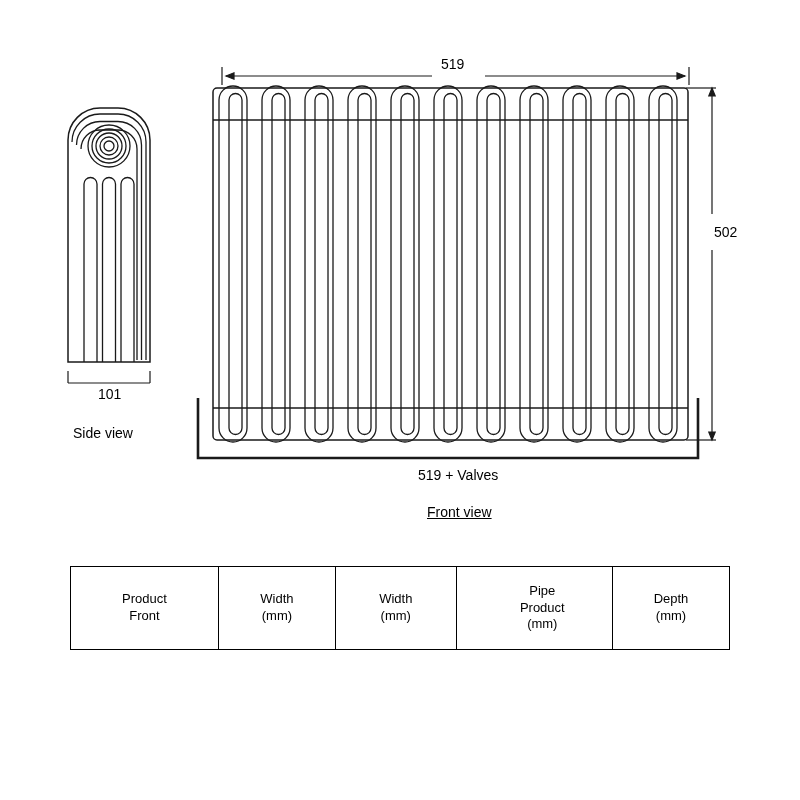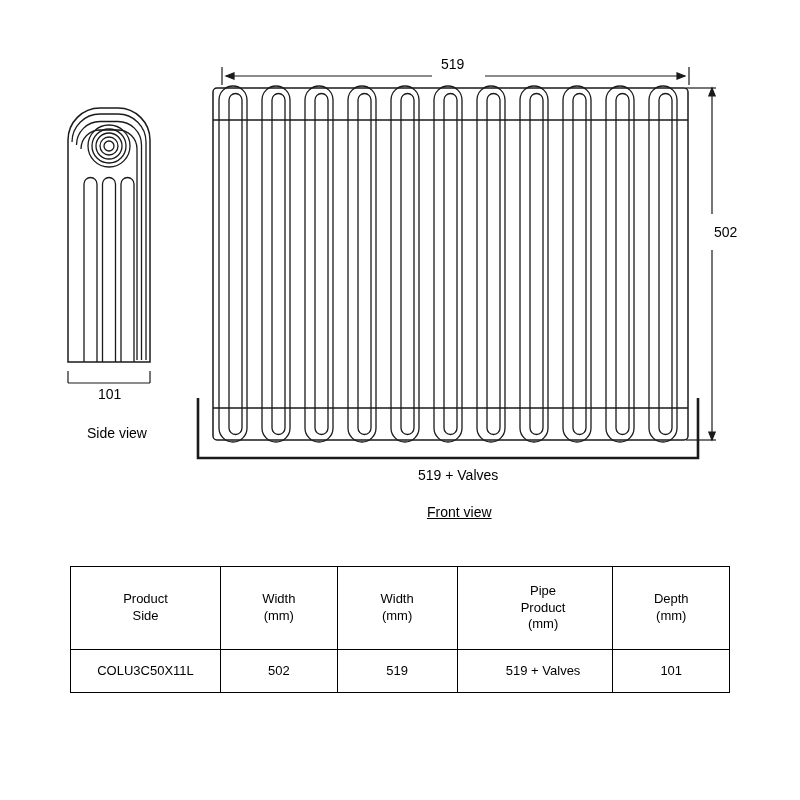--- a/index.html
+++ b/index.html
@@ -34,21 +34,21 @@
     position: absolute;
     font-size: 14px;
     color: #000;
     white-space: nowrap;
   }
 
   
   .lbl-width-top   { left: 441px; top: 56px; }
   .lbl-height-right{ left: 714px; top: 224px; }
   .lbl-side-depth  { left: 98px;  top: 386px; }
-  .lbl-side-view   { left: 87px;  top: 425px; }
+  .lbl-side-view   { left: 73px;  top: 425px; }
   .lbl-pipe-centres{ left: 418px; top: 467px; }
   .lbl-front-view  { left: 427px; top: 504px; text-decoration: underline; }
 
   
   .spec-table {
     position: absolute;
     left: 70px;
     top: 566px;
     width: 660px;
     border-collapse: collapse;
@@ -183,43 +183,36 @@
   <div class="lbl lbl-side-depth">101</div>
   <div class="lbl lbl-side-view">Side view</div>
   <div class="lbl lbl-pipe-centres">519 + Valves</div>
   <div class="lbl lbl-front-view">Front view</div>
 
   <table class="spec-table">
     <tbody>
       <tr class="head">
         <td class="c0 cell-lines">
           <span>Product</span>
-          <span>Side</span>
+          <span>Front</span>
         </td>
         <td class="c1 cell-lines">
           <span>Width</span>
           <span>(mm)</span>
         </td>
         <td class="c2 cell-lines">
           <span>Width</span>
           <span>(mm)</span>
         </td>
         <td class="c3 cell-lines">
           <span>Pipe</span>
           <span>Product</span>
           <span>(mm)</span>
         </td>
         <td class="c4 cell-lines">
           <span>Depth</span>
           <span>(mm)</span>
         </td>
       </tr>
-      <tr class="body">
-        <td class="c0">COLU3C50X11L</td>
-        <td class="c1">502</td>
-        <td class="c2">519</td>
-        <td class="c3">519 + Valves</td>
-        <td class="c4">101</td>
-      </tr>
     </tbody>
   </table>
 
 </div>
 
 </body></html>

